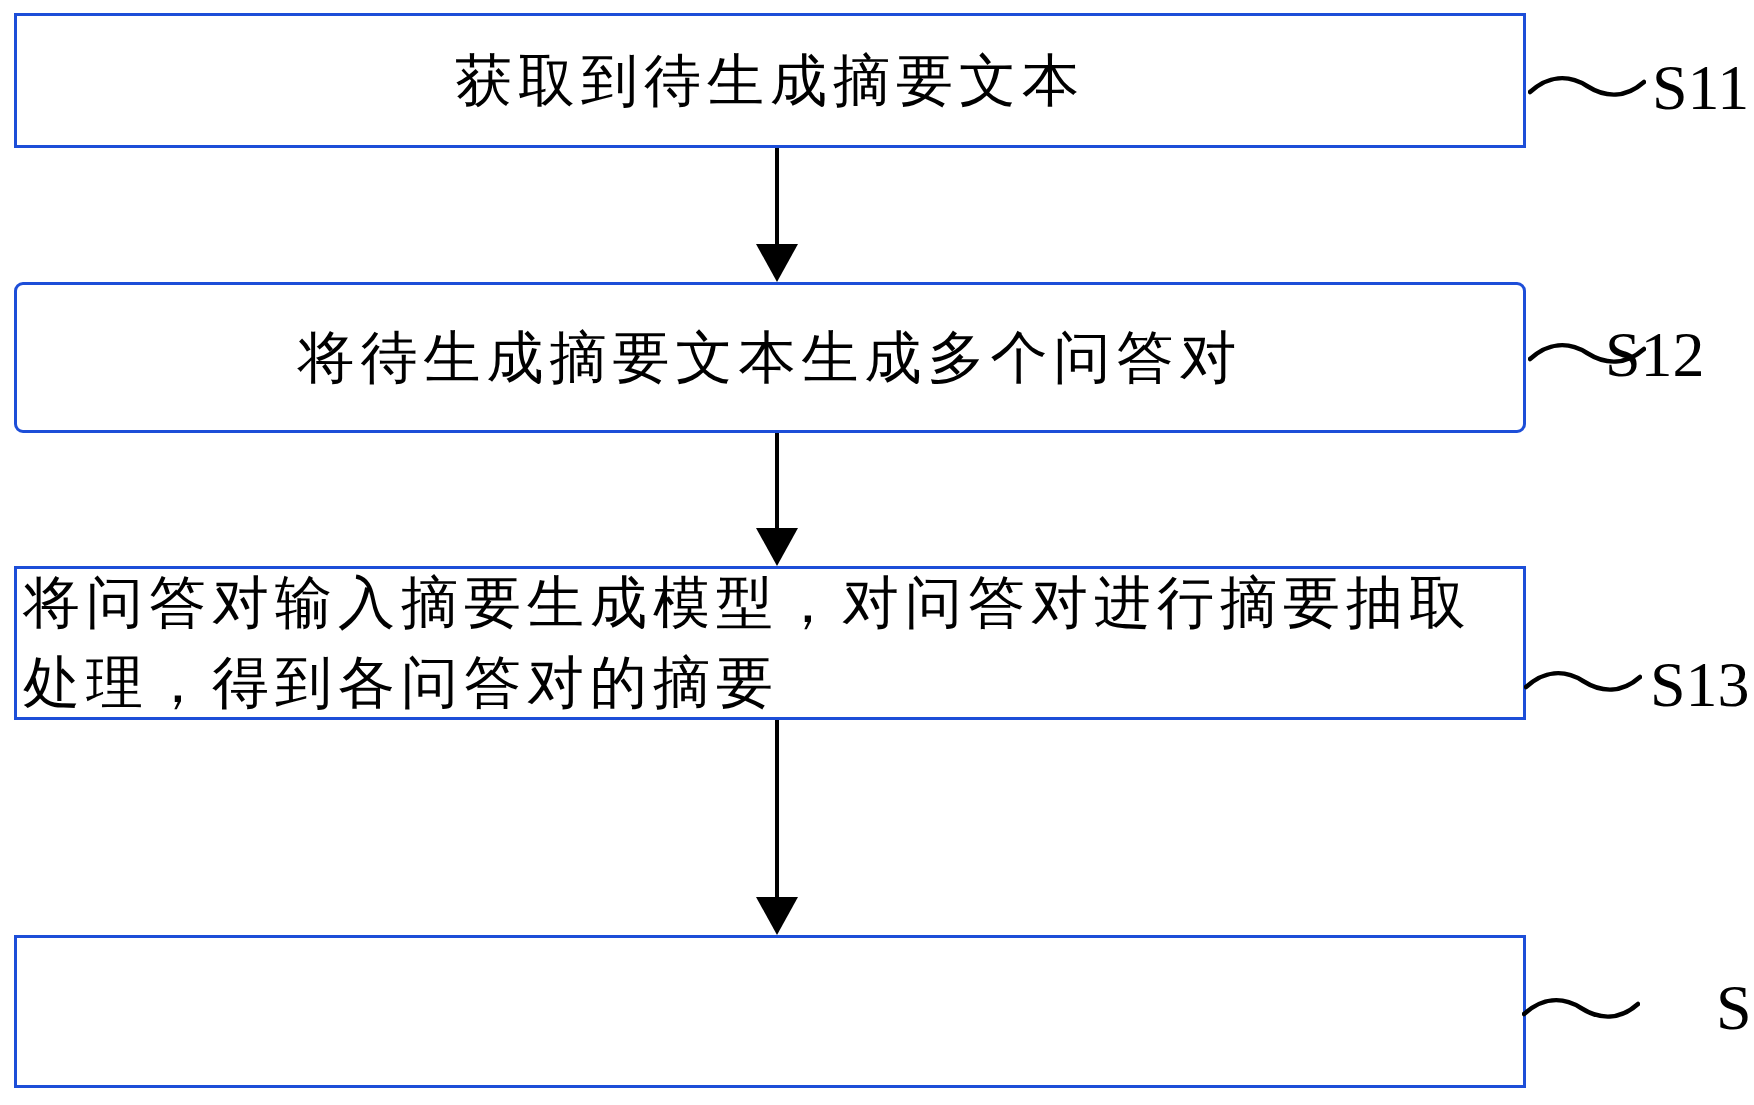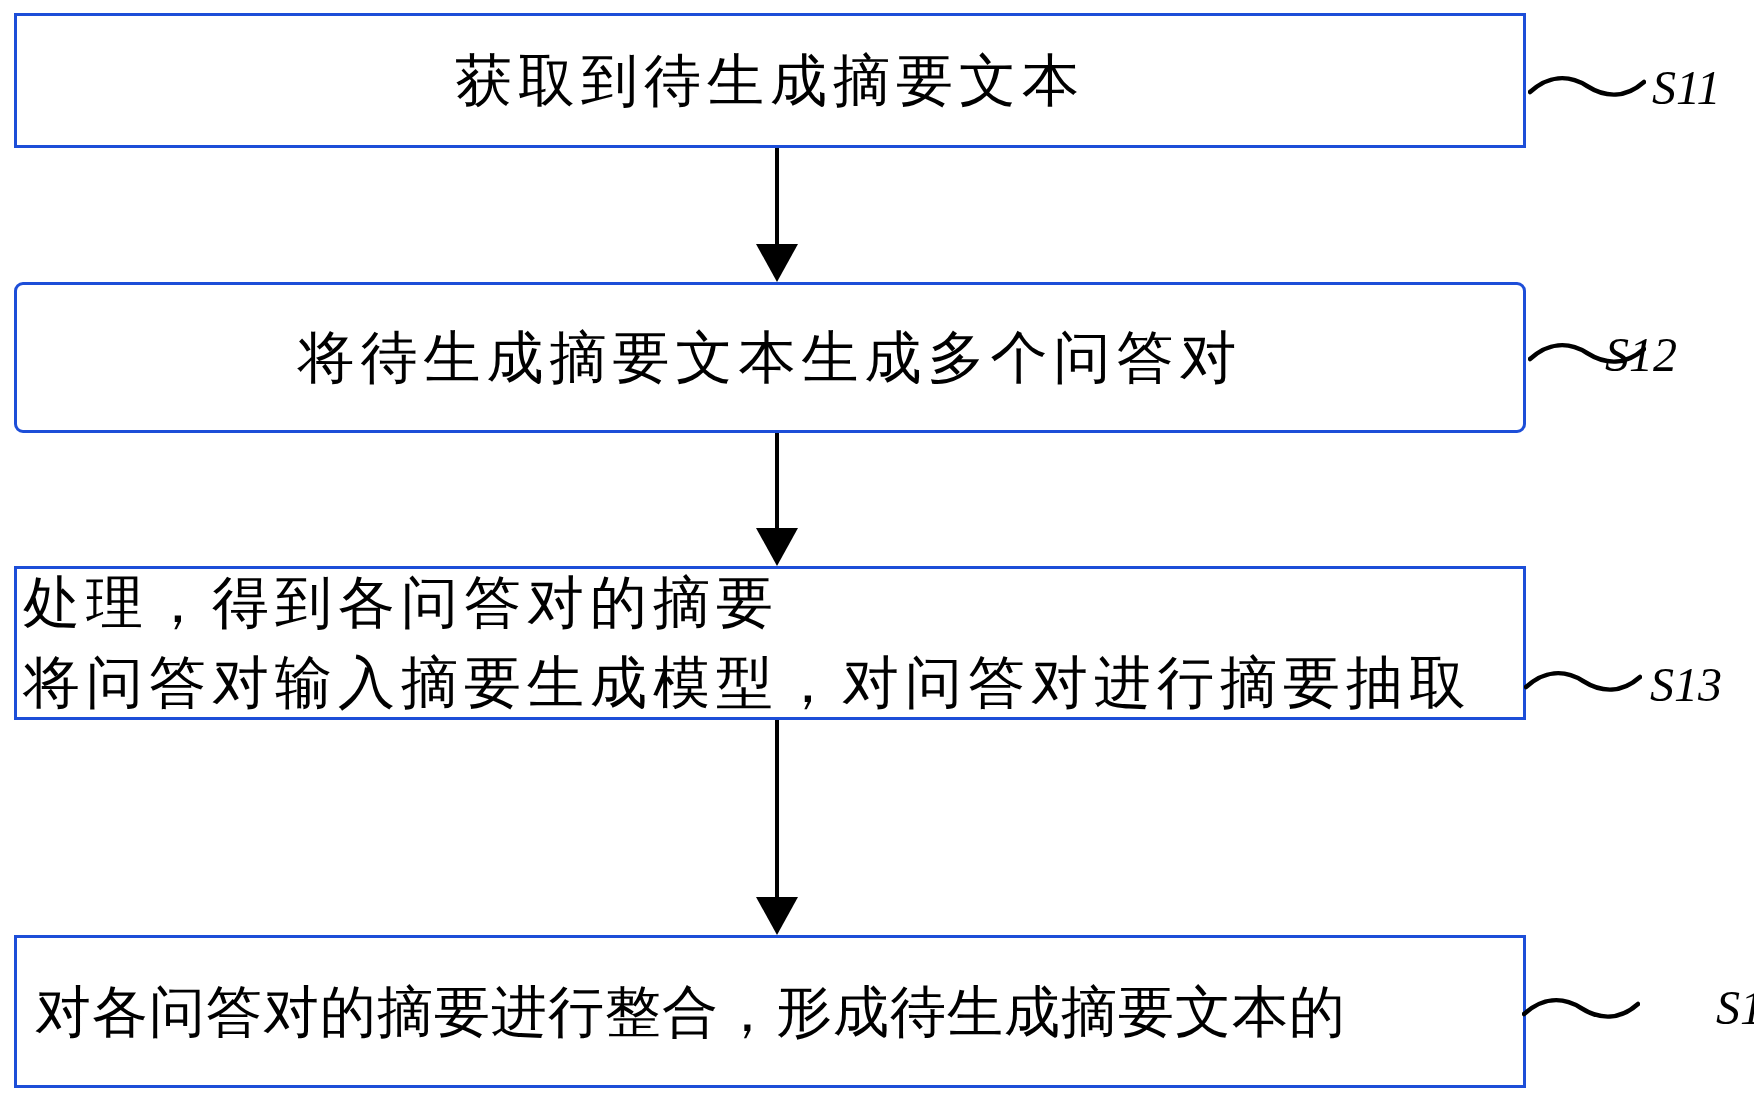--- a/index.html
+++ b/index.html
@@ -49,25 +49,24 @@
   .arrow .head {
     position: absolute;
     width: 0; height: 0;
     border-left: 21px solid transparent;
     border-right: 21px solid transparent;
     border-top: 38px solid #000000;
   }
 
   .step-label {
     position: absolute;
-    font-size: 48px;
+    font-size: 64px;
     line-height: 64px;
     font-family: "Liberation Serif", serif;
     white-space: nowrap;
-    font-style: italic;
   }
   .squiggle { position: absolute; }
   .squiggle path {
     fill: none;
     stroke: #000000;
     stroke-width: 4.5px;
     stroke-linecap: round;
   }
 </style>
 </head>
@@ -87,31 +86,30 @@
   <div class="box center" style="top:282px; height:151px;border-radius:9px;">
     <div class="line">将待生成摘要文本生成多个问答对</div>
   </div>
 
   <div class="arrow" style="left:775px; top:433px;">
     <div class="shaft" style="height:95px;"></div>
     <div class="head" style="left:-19px; top:95px;"></div>
   </div>
 
   <div class="box left b3" style="top:566px; height:154px;">
+    <div class="line">将问答对输入摘要生成模型，对问答对进行摘要抽取</div>
     <div class="line">处理，得到各问答对的摘要</div>
-    <div class="line">将问答对输入摘要生成模型，对问答对进行摘要抽取</div>
   </div>
 
   <div class="arrow" style="left:775px; top:720px;">
     <div class="shaft" style="height:177px;"></div>
     <div class="head" style="left:-19px; top:177px;"></div>
   </div>
 
   <div class="box left b4" style="top:935px; height:153px;">
-    <div class="line">对各问答对的摘要进行整合，形成待生成摘要文本的</div>
   </div>
 
   <svg class="squiggle" style="left:1528px; top:70px;" width="118" height="36" viewBox="0 0 118 36">
     <path d="M2,22 C20,6 40,4 59,16 C78,28 98,28 116,12"></path>
   </svg>
   <div class="step-label" style="left:1652px; top:56px;">S11</div>
 
   <svg class="squiggle" style="left:1528px; top:337px;" width="118" height="36" viewBox="0 0 118 36">
     <path d="M2,22 C20,6 40,4 59,16 C78,28 98,28 116,12"></path>
   </svg>

